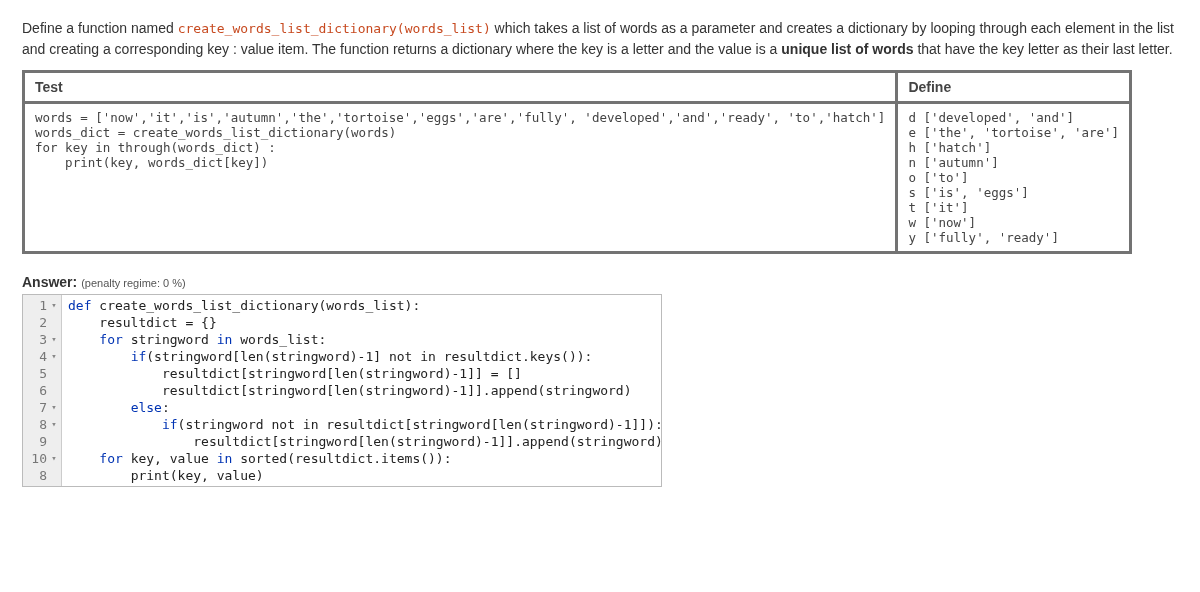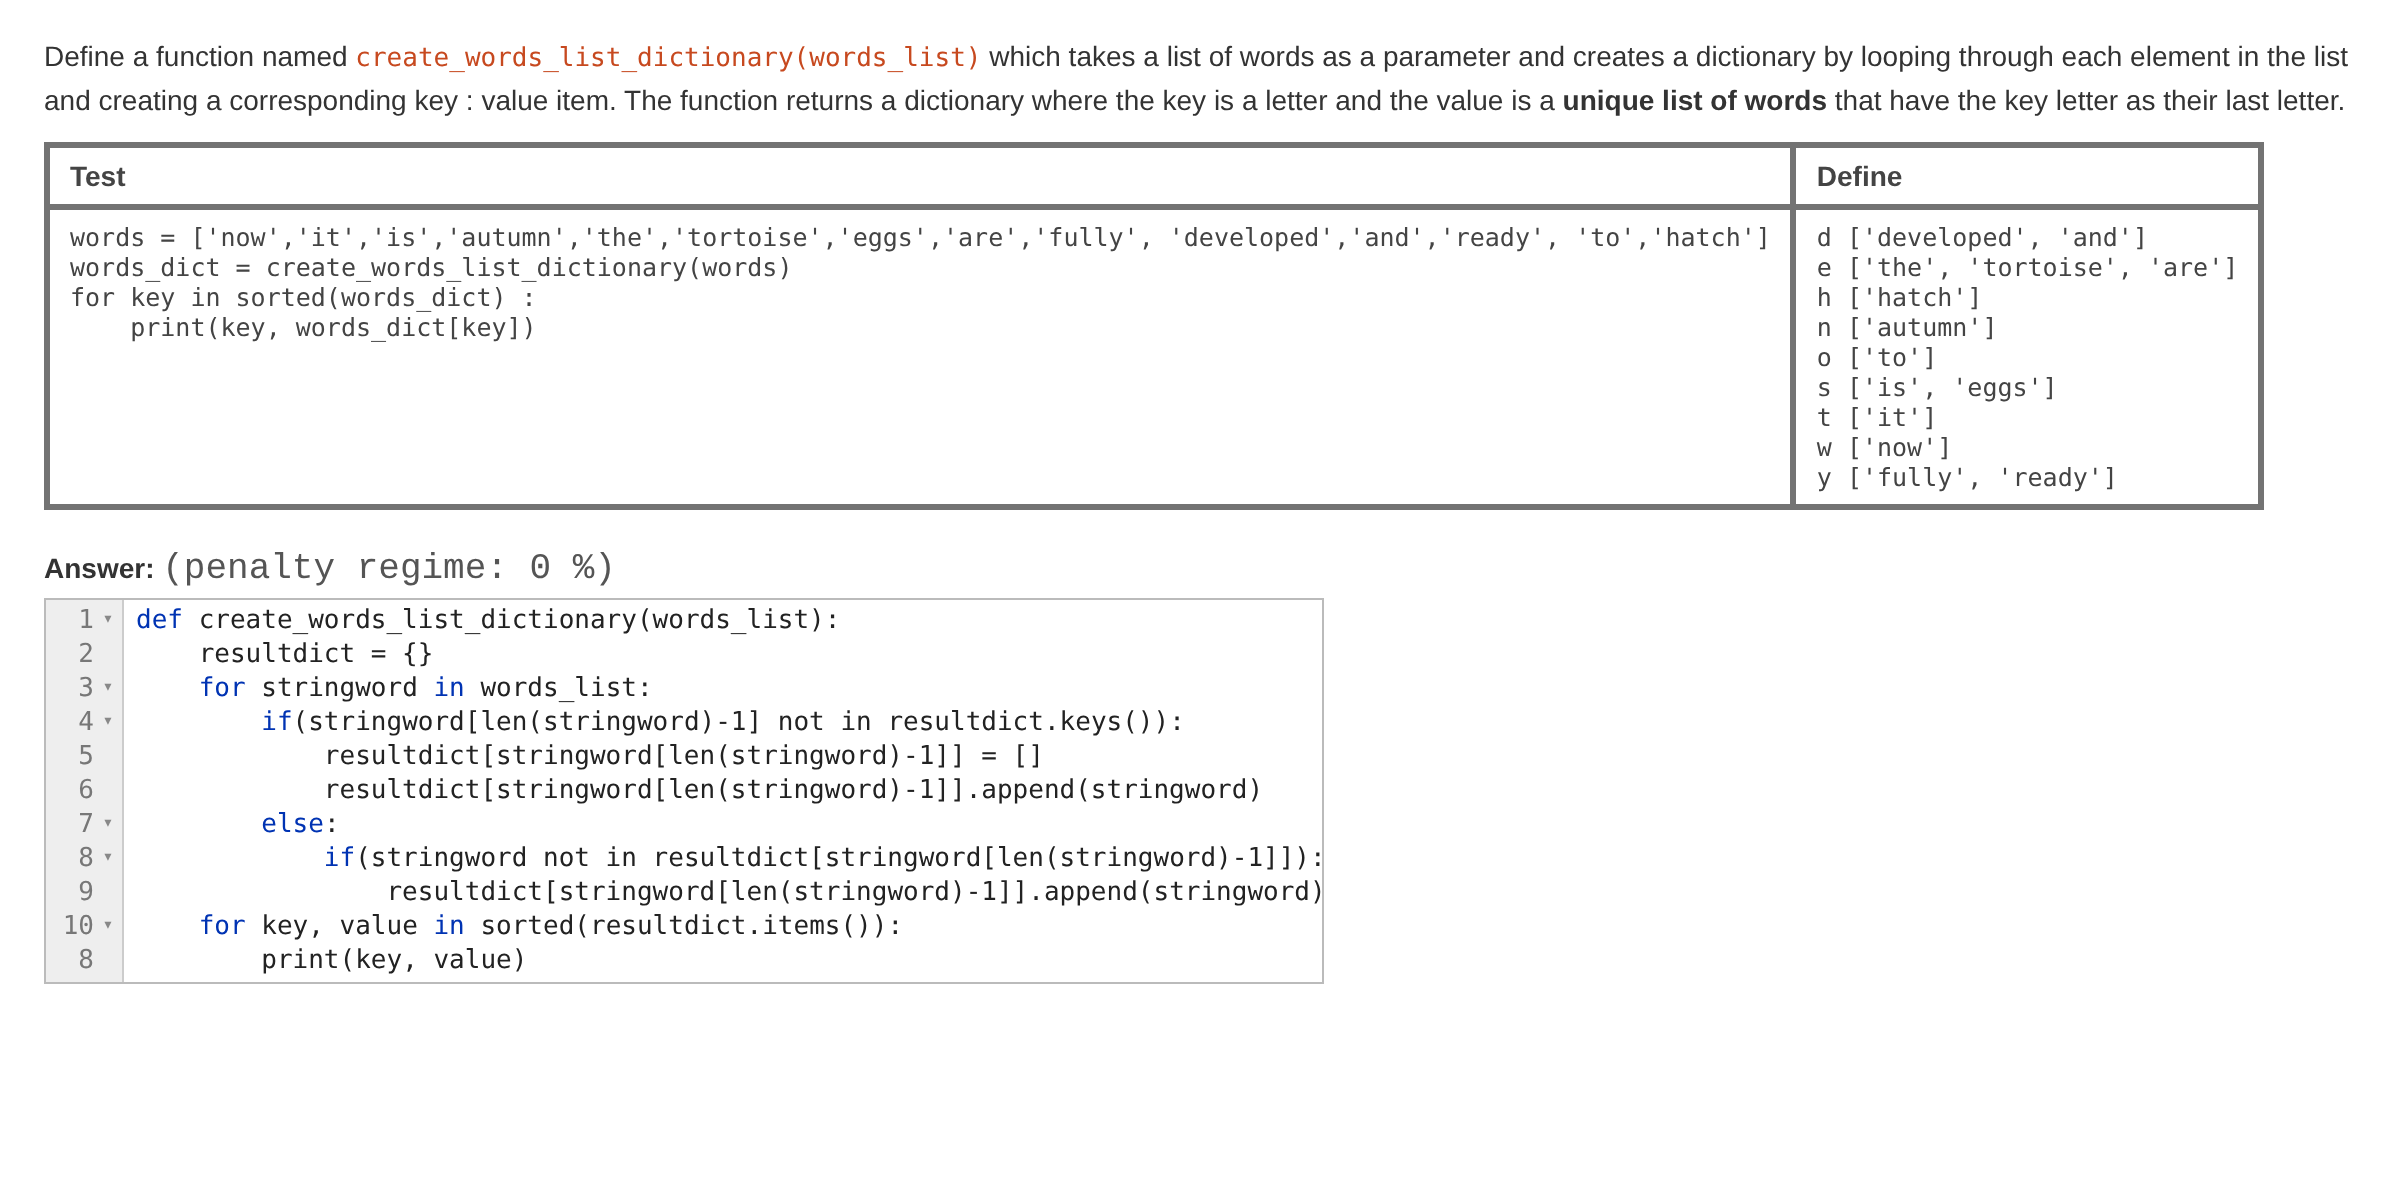--- a/index.html
+++ b/index.html
@@ -35,21 +35,21 @@
     white-space: pre;
   }
   table.example th {
     font-family: -apple-system, BlinkMacSystemFont, "Segoe UI", Helvetica, Arial, sans-serif;
     font-weight: 600;
     font-size: 14px;
     background: #fff;
   }
   .answer-header { margin-top: 18px; margin-bottom: 4px; }
   .answer-header .lbl { font-weight: 600; }
-  .answer-header .penalty { color: #555; font-size: 18px; font-family: Liberation Mono, monospace; }
+  .answer-header .penalty { color: #555; font-size: 11px; }
   .editor {
     border: 1px solid #bbb;
     display: flex;
     font-family: "Consolas", "Monaco", monospace;
     font-size: 13px;
     line-height: 17px;
     width: 640px;
   }
   .gutter {
     background: #eee;
@@ -97,21 +97,21 @@
   <thead>
     <tr>
       <th>Test</th>
       <th>Define</th>
     </tr>
   </thead>
   <tbody>
     <tr>
       <td>words = ['now','it','is','autumn','the','tortoise','eggs','are','fully', 'developed','and','ready', 'to','hatch']
 words_dict = create_words_list_dictionary(words)
-for key in sorted(words_dict) :
+for key in through(words_dict) :
     print(key, words_dict[key])</td>
       <td>d ['developed', 'and']
 e ['the', 'tortoise', 'are']
 h ['hatch']
 n ['autumn']
 o ['to']
 s ['is', 'eggs']
 t ['it']
 w ['now']
 y ['fully', 'ready']</td>

